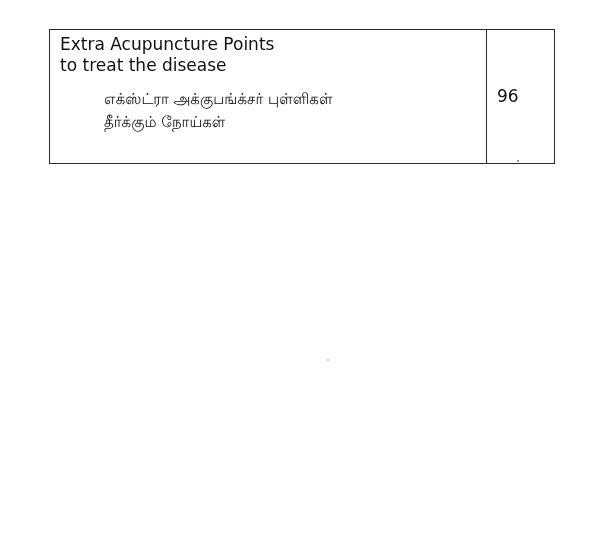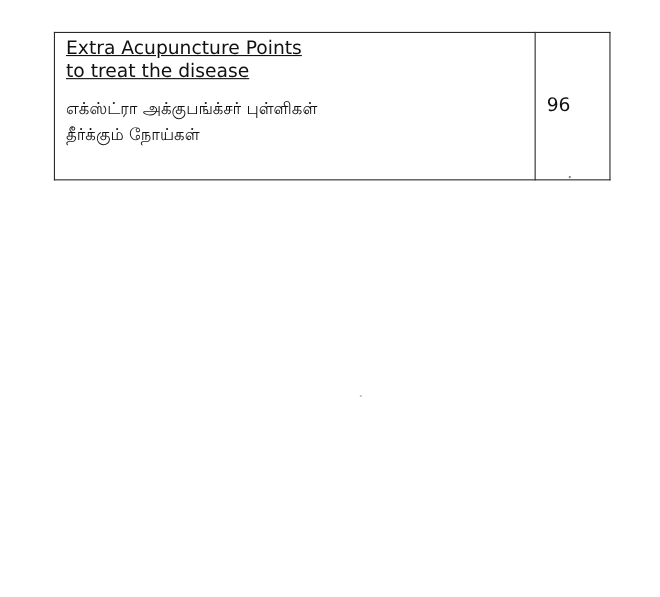--- a/index.html
+++ b/index.html
@@ -34,28 +34,28 @@
     .col-page { width: 68px; }
     .title-cell { padding: 4px 0 0 10px !important; }
     .page-cell { padding: 4px 0 0 10px !important; }
     .row-std td { height: 36px; }
     .row-multi td { height: 129px; }
     .row-summary td { height: 36px; }
     .row-multi .page-cell {
       vertical-align: middle;
       padding: 0 0 0 10px !important;
     }
-    .en-line { display: block; text-decoration: underline; }
+    .en-line { display: block; }
     .ta-block {
       display: block;
       margin-top: 12px;
       font-size: 15px;
       line-height: 23px;
     }
-    .ta-line { display: block; }
+    .ta-line { display: block; margin-left: 44px; }
     .dot-mark {
       position: absolute;
       left: 517px;
       top: 160px;
       width: 2px;
       height: 2px;
       background: #777;
       border-radius: 1px;
     }
     .speck {

